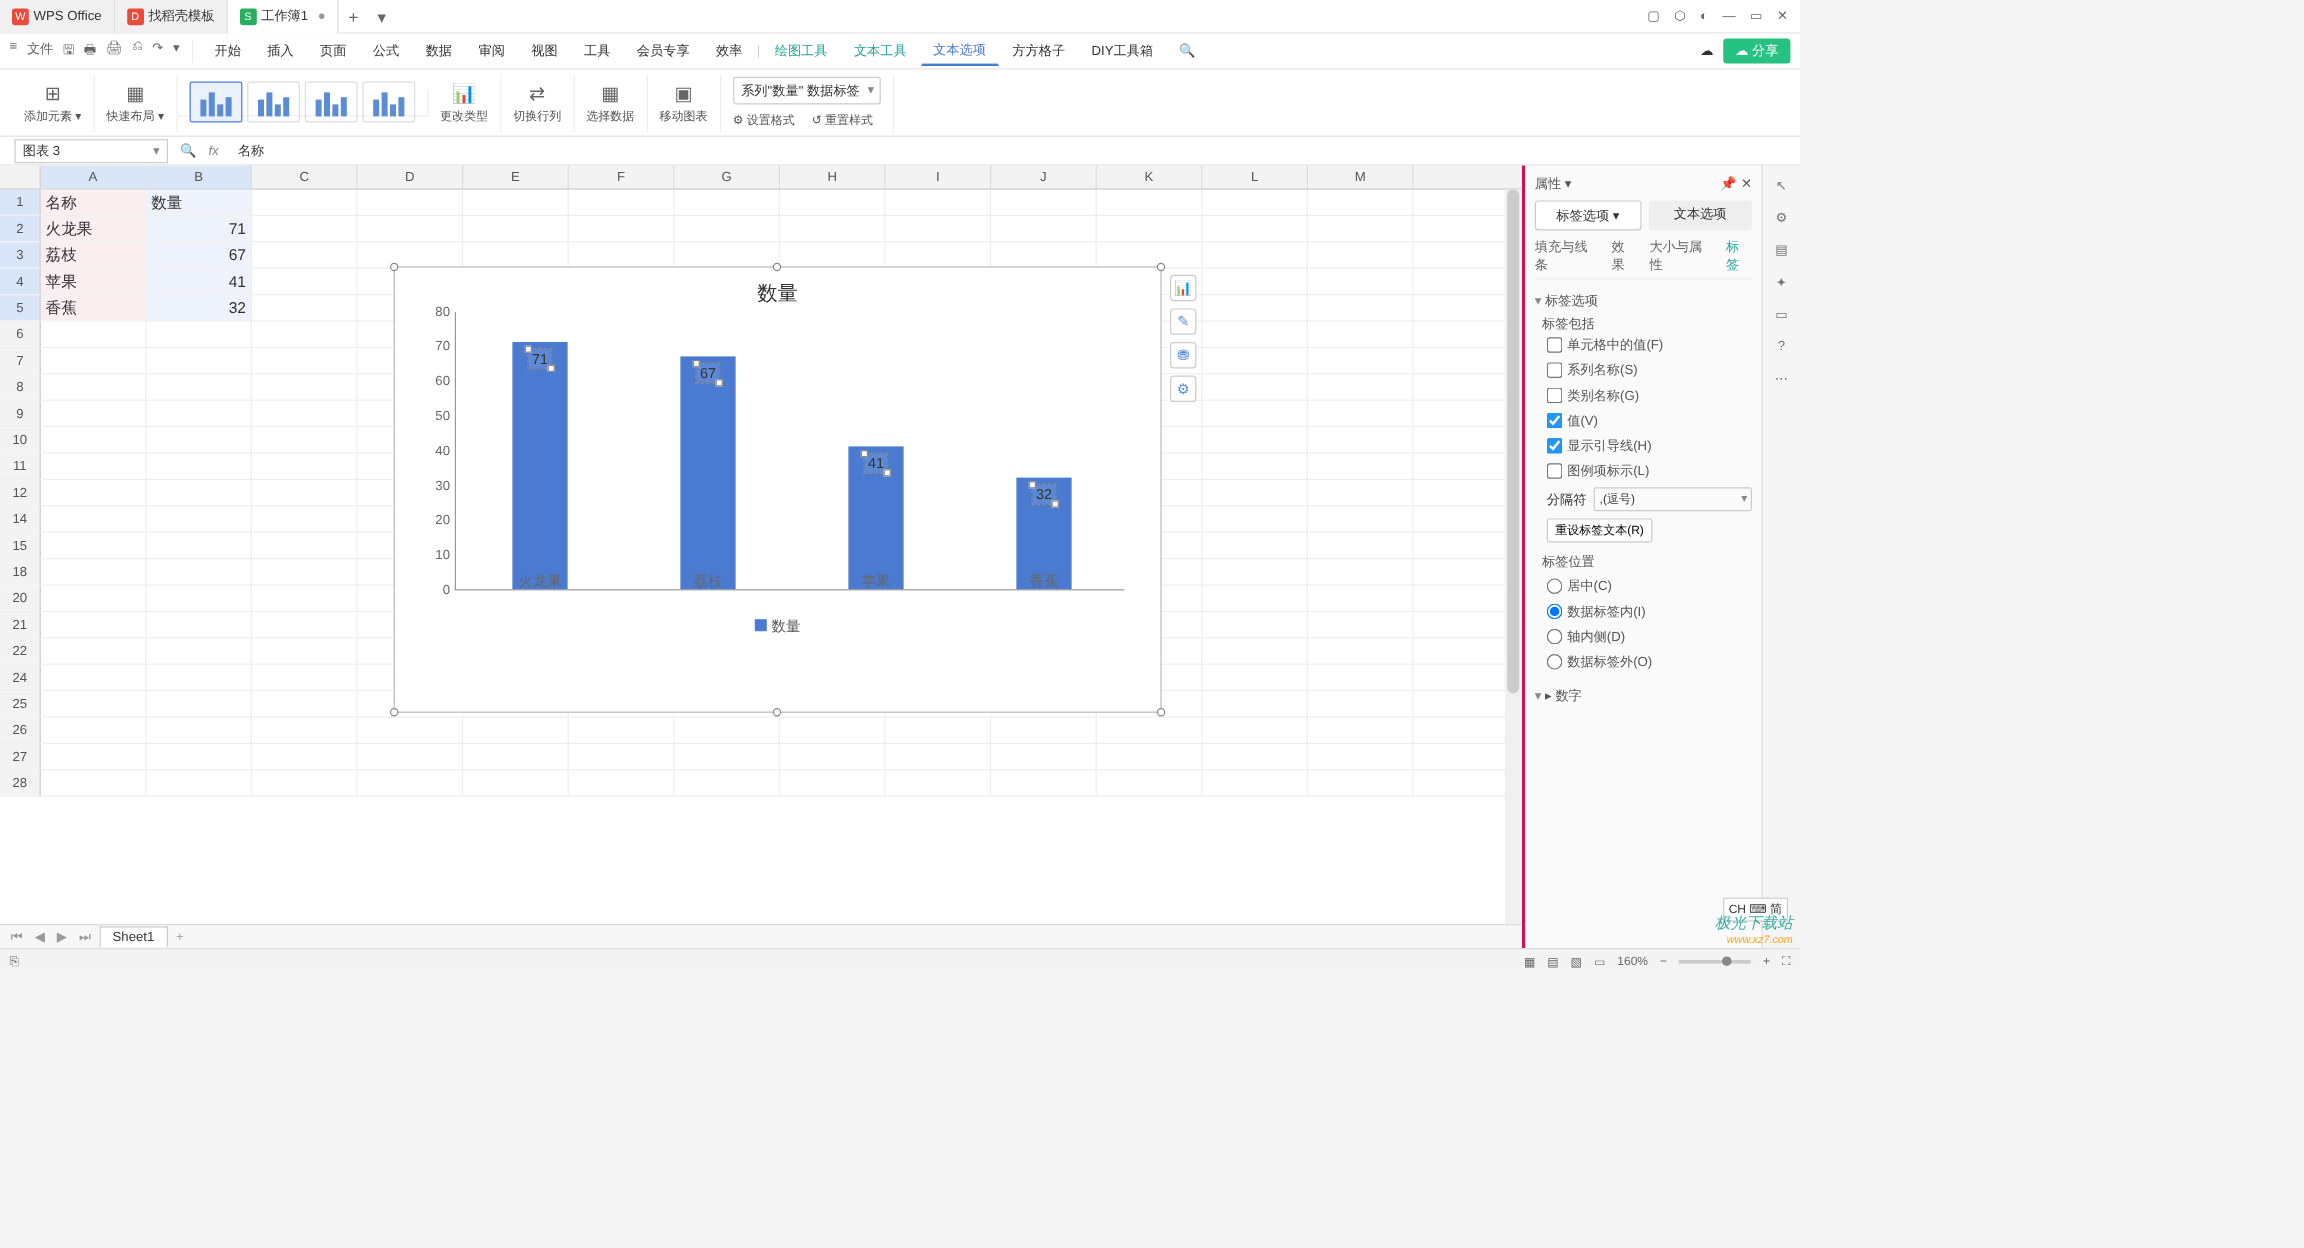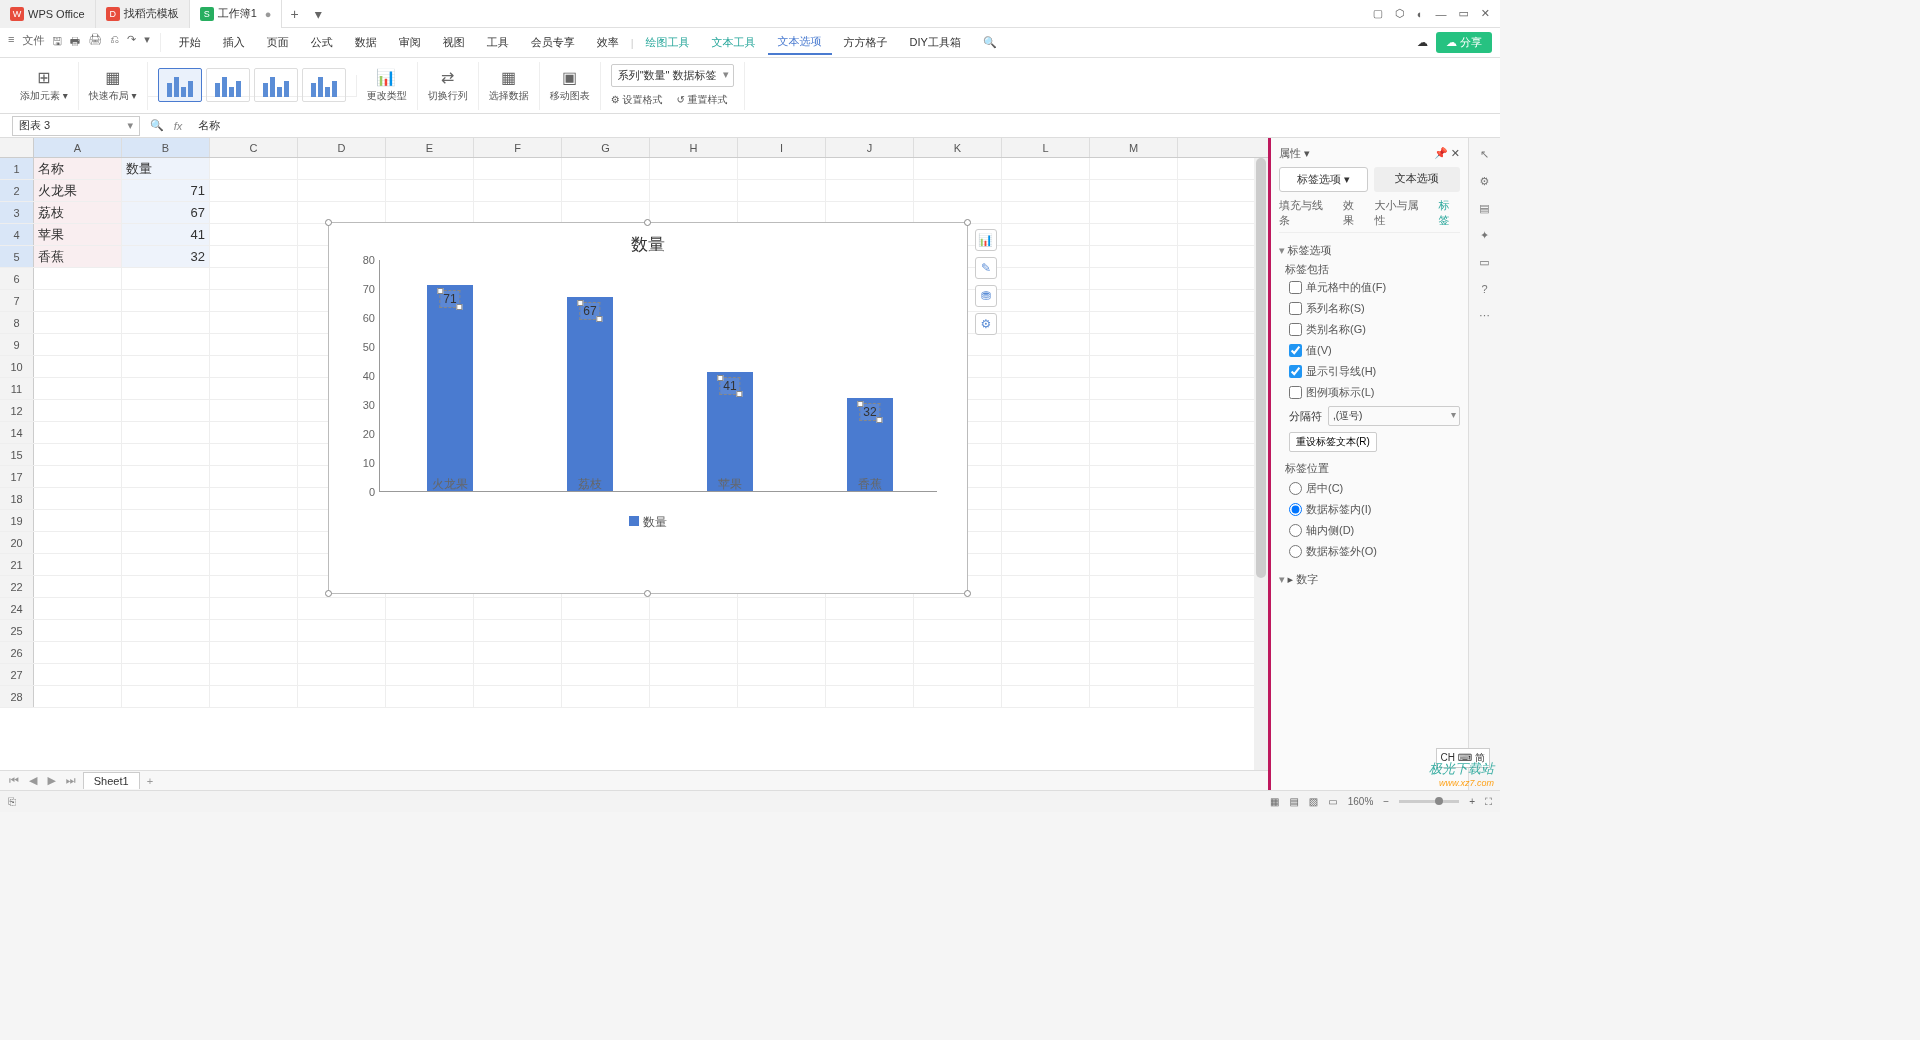--- a/index.html
+++ b/index.html
@@ -493,53 +493,21 @@
           <div class="cell" style="width:88px"></div>
           <div class="cell" style="width:88px"></div>
           <div class="cell" style="width:88px"></div>
           <div class="cell" style="width:88px"></div>
           <div class="cell" style="width:88px"></div>
           <div class="cell" style="width:88px"></div>
           <div class="cell" style="width:88px"></div>
           <div class="cell" style="width:88px"></div>
         </div>
         <div class="row">
-          <div class="rh">17</div>
-          <div class="cell" style="width:88px"></div>
-          <div class="cell" style="width:88px"></div>
-          <div class="cell" style="width:88px"></div>
-          <div class="cell" style="width:88px"></div>
-          <div class="cell" style="width:88px"></div>
-          <div class="cell" style="width:88px"></div>
-          <div class="cell" style="width:88px"></div>
-          <div class="cell" style="width:88px"></div>
-          <div class="cell" style="width:88px"></div>
-          <div class="cell" style="width:88px"></div>
-          <div class="cell" style="width:88px"></div>
-          <div class="cell" style="width:88px"></div>
-          <div class="cell" style="width:88px"></div>
-        </div>
-        <div class="row">
           <div class="rh">18</div>
-          <div class="cell" style="width:88px"></div>
-          <div class="cell" style="width:88px"></div>
-          <div class="cell" style="width:88px"></div>
-          <div class="cell" style="width:88px"></div>
-          <div class="cell" style="width:88px"></div>
-          <div class="cell" style="width:88px"></div>
-          <div class="cell" style="width:88px"></div>
-          <div class="cell" style="width:88px"></div>
-          <div class="cell" style="width:88px"></div>
-          <div class="cell" style="width:88px"></div>
-          <div class="cell" style="width:88px"></div>
-          <div class="cell" style="width:88px"></div>
-          <div class="cell" style="width:88px"></div>
-        </div>
-        <div class="row">
-          <div class="rh">19</div>
           <div class="cell" style="width:88px"></div>
           <div class="cell" style="width:88px"></div>
           <div class="cell" style="width:88px"></div>
           <div class="cell" style="width:88px"></div>
           <div class="cell" style="width:88px"></div>
           <div class="cell" style="width:88px"></div>
           <div class="cell" style="width:88px"></div>
           <div class="cell" style="width:88px"></div>
           <div class="cell" style="width:88px"></div>
           <div class="cell" style="width:88px"></div>

